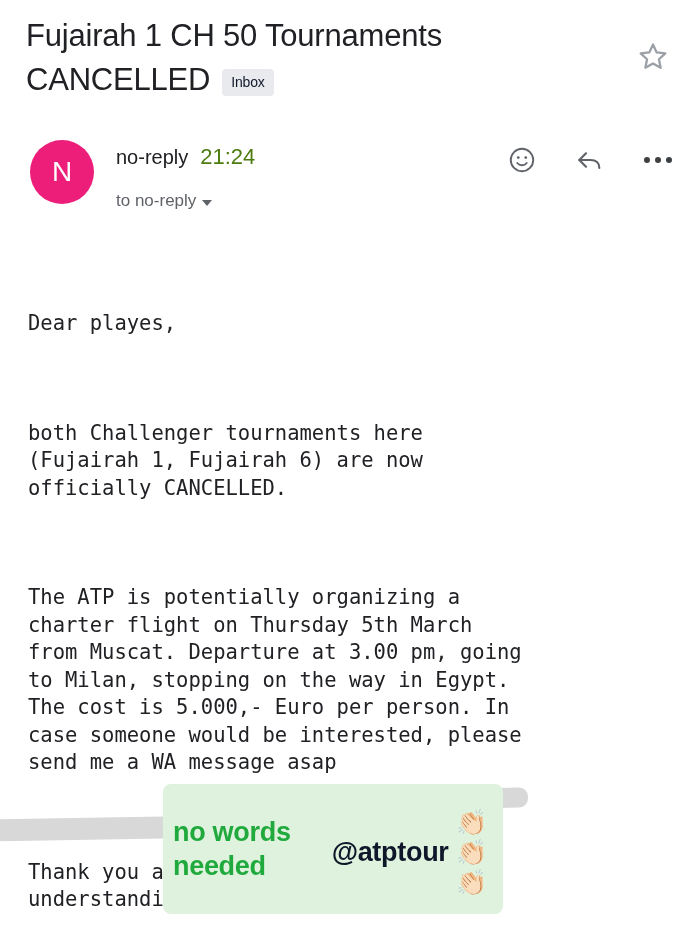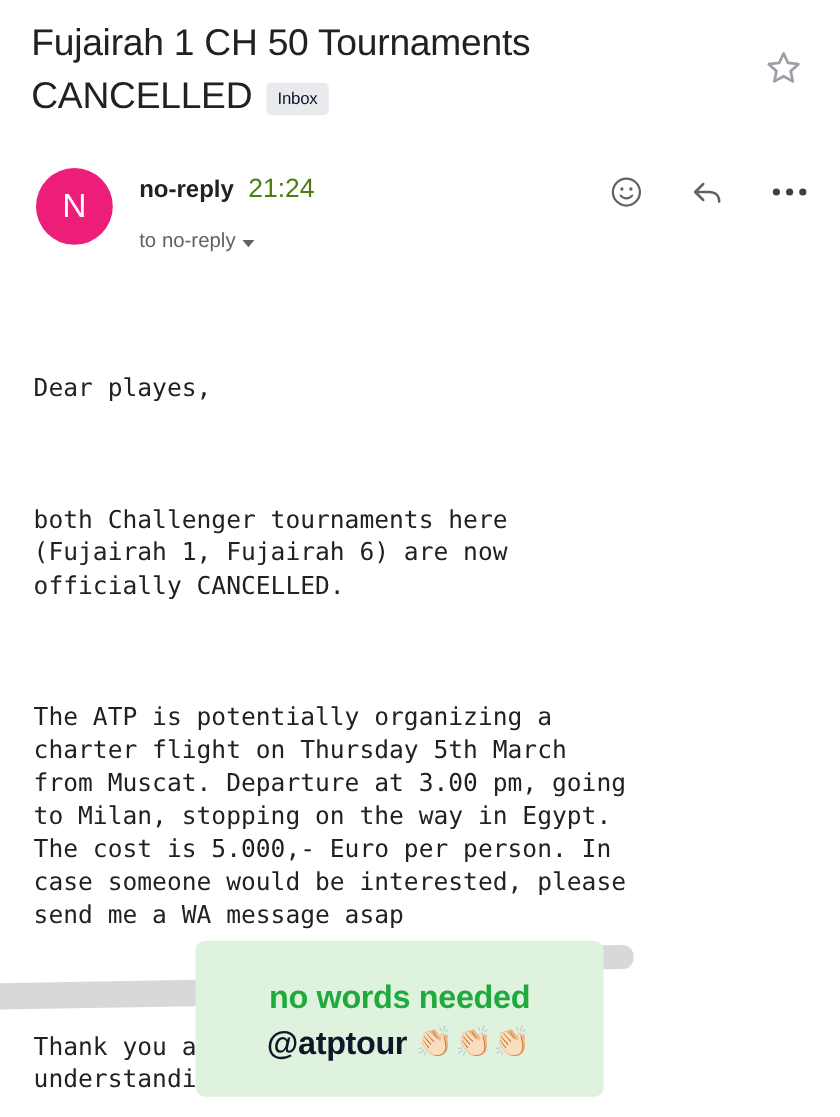--- a/index.html
+++ b/index.html
@@ -82,21 +82,21 @@
     margin-left: 22px;
     padding-top: 4px;
   }
   .sender-line1 {
     display: flex;
     align-items: baseline;
     gap: 12px;
   }
   .sender-name {
     font-size: 20px;
-    font-weight: 700;
+    font-weight: 400;
     color: #202124;
   }
   .sender-time {
     font-size: 22px;
     color: #4d7c0f;
   }
   .sender-line2 {
     margin-top: 21px;
     font-size: 17px;
     color: #5f6368;
@@ -167,23 +167,22 @@
   
   .sticker-wrap {
     position: absolute;
     left: 163px;
     top: 784px;
     width: 340px;
     height: 130px;
     background: #dff2dd;
     border-radius: 8px;
     display: flex;
-    flex-direction: column;
-    align-items: center;
-    justify-content: center;
+    flex-direction: row;
+    align-items: center;
     padding: 6px 10px;
   }
   .sticker-line1 {
     font-size: 27px;
     font-weight: 700;
     color: #20a93c;
     letter-spacing: -0.3px;
     line-height: 34px;
   }
   .sticker-line2 {

